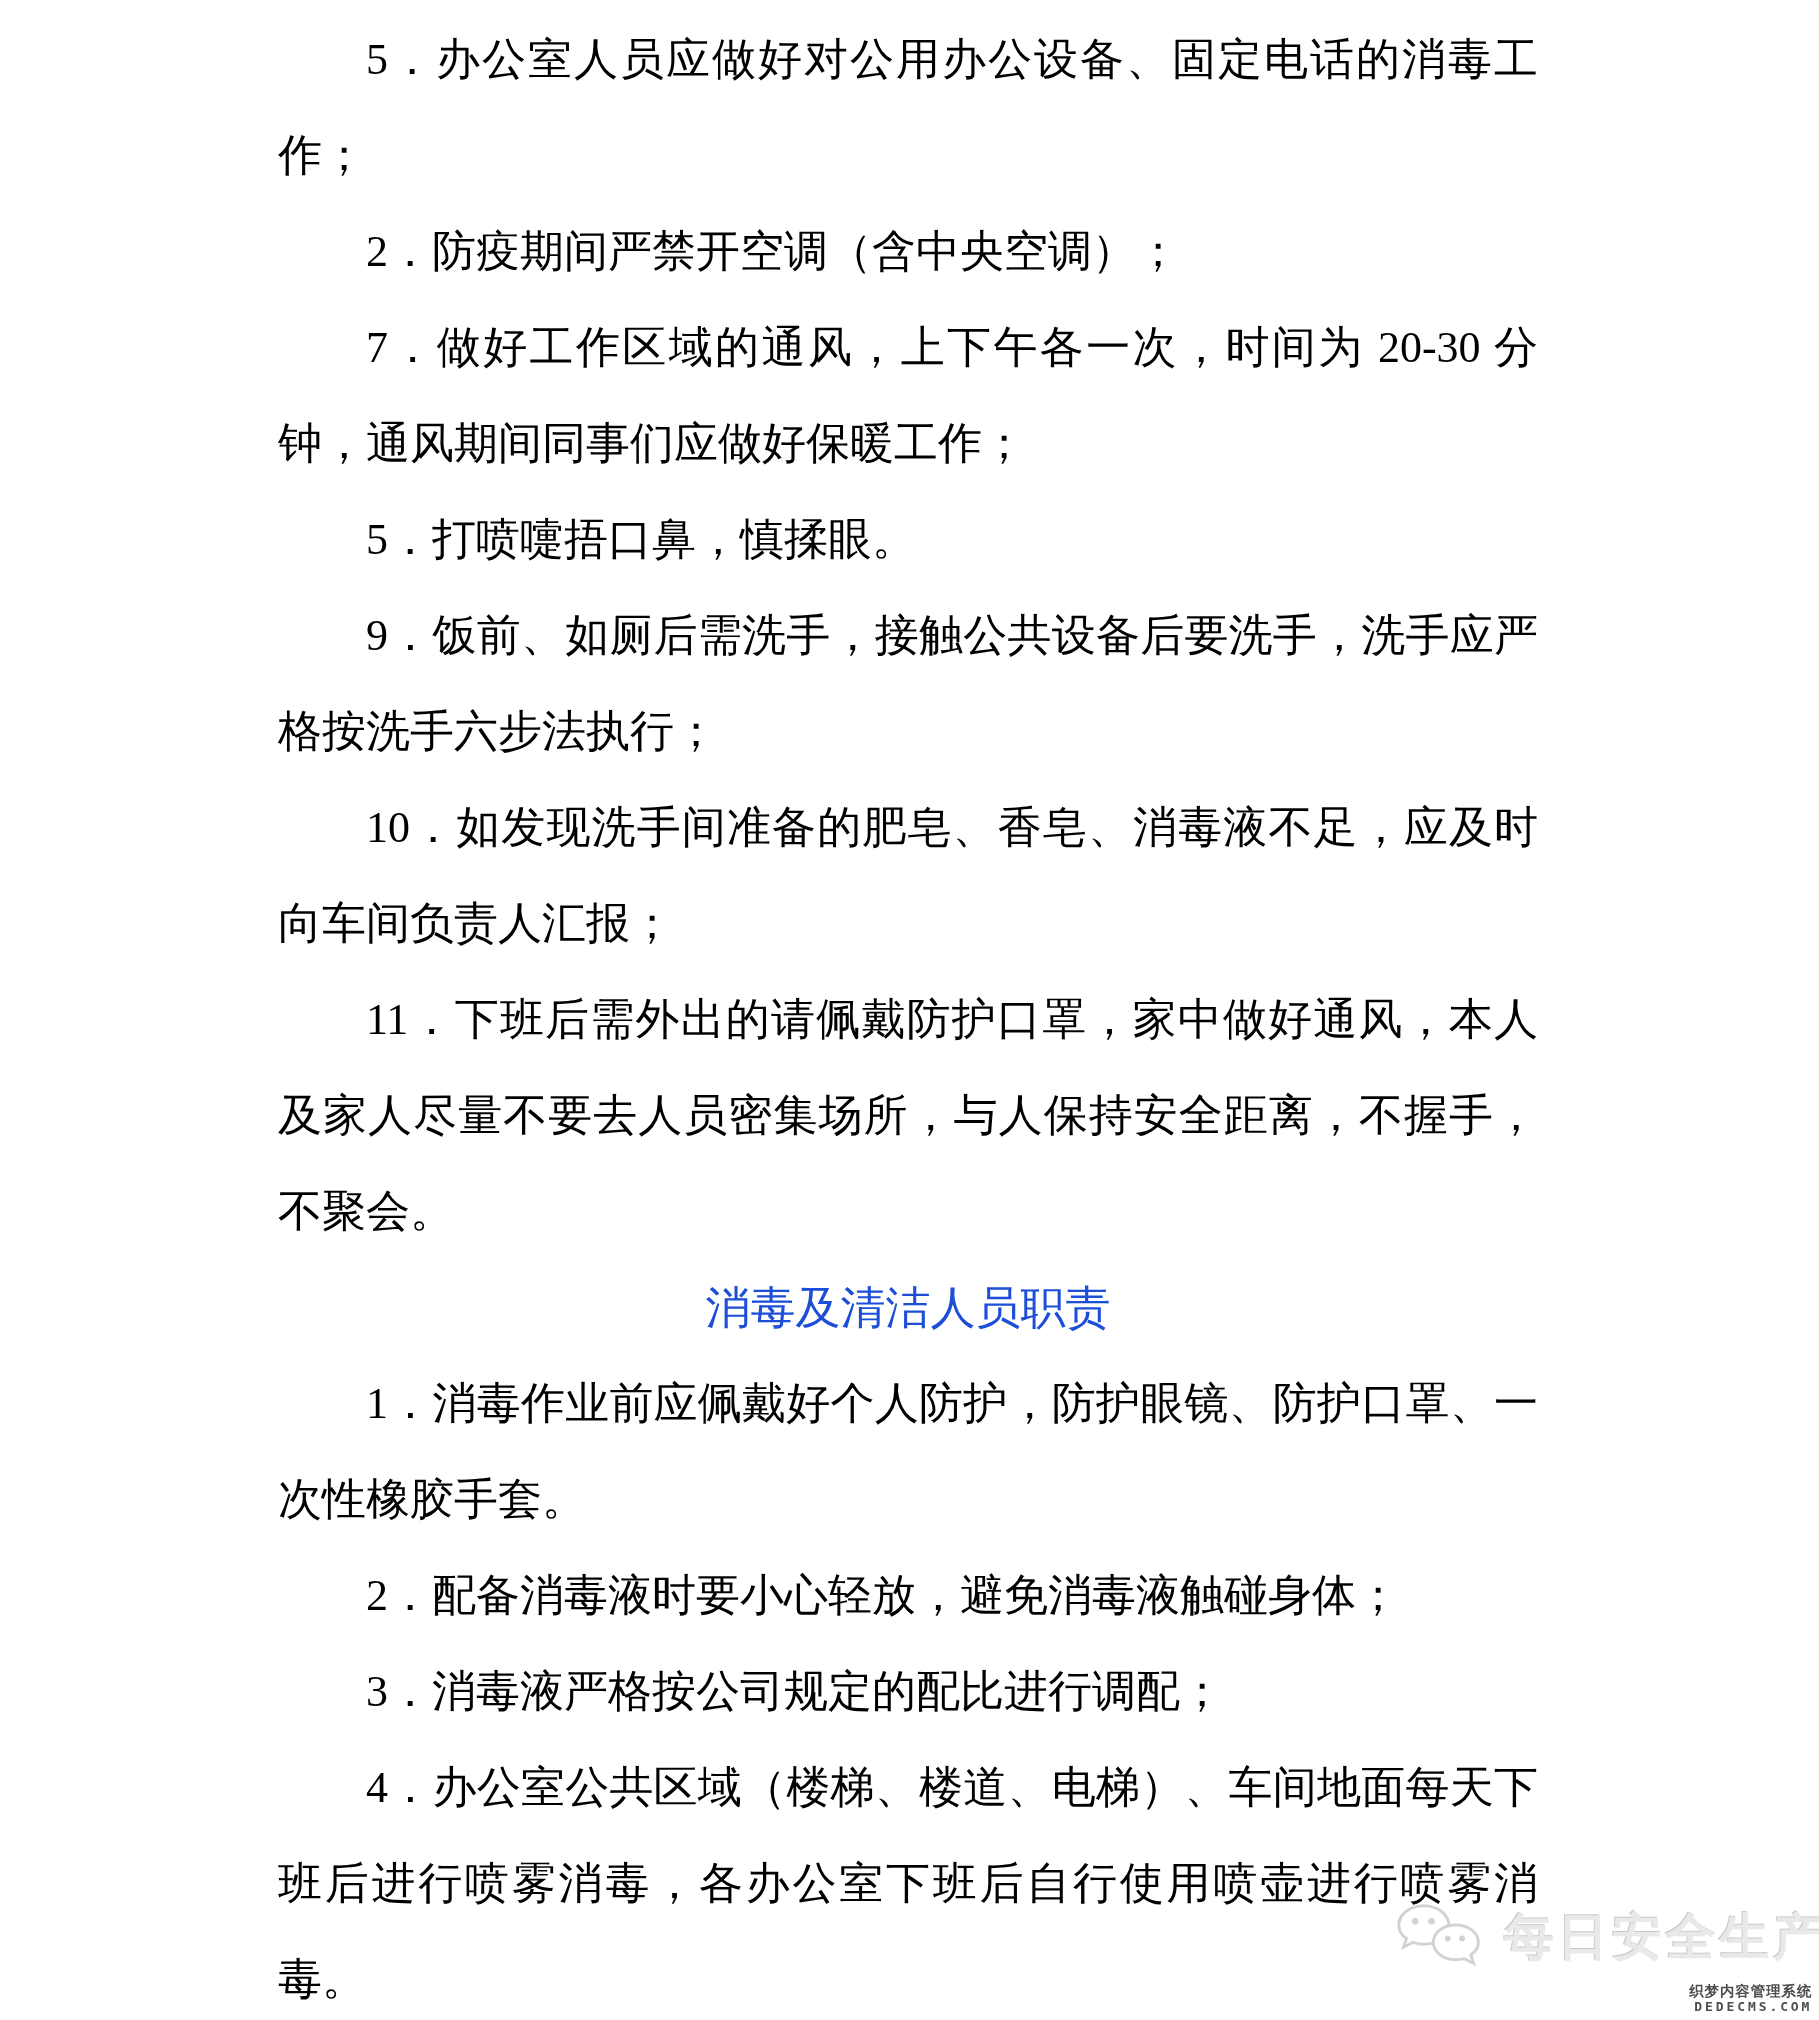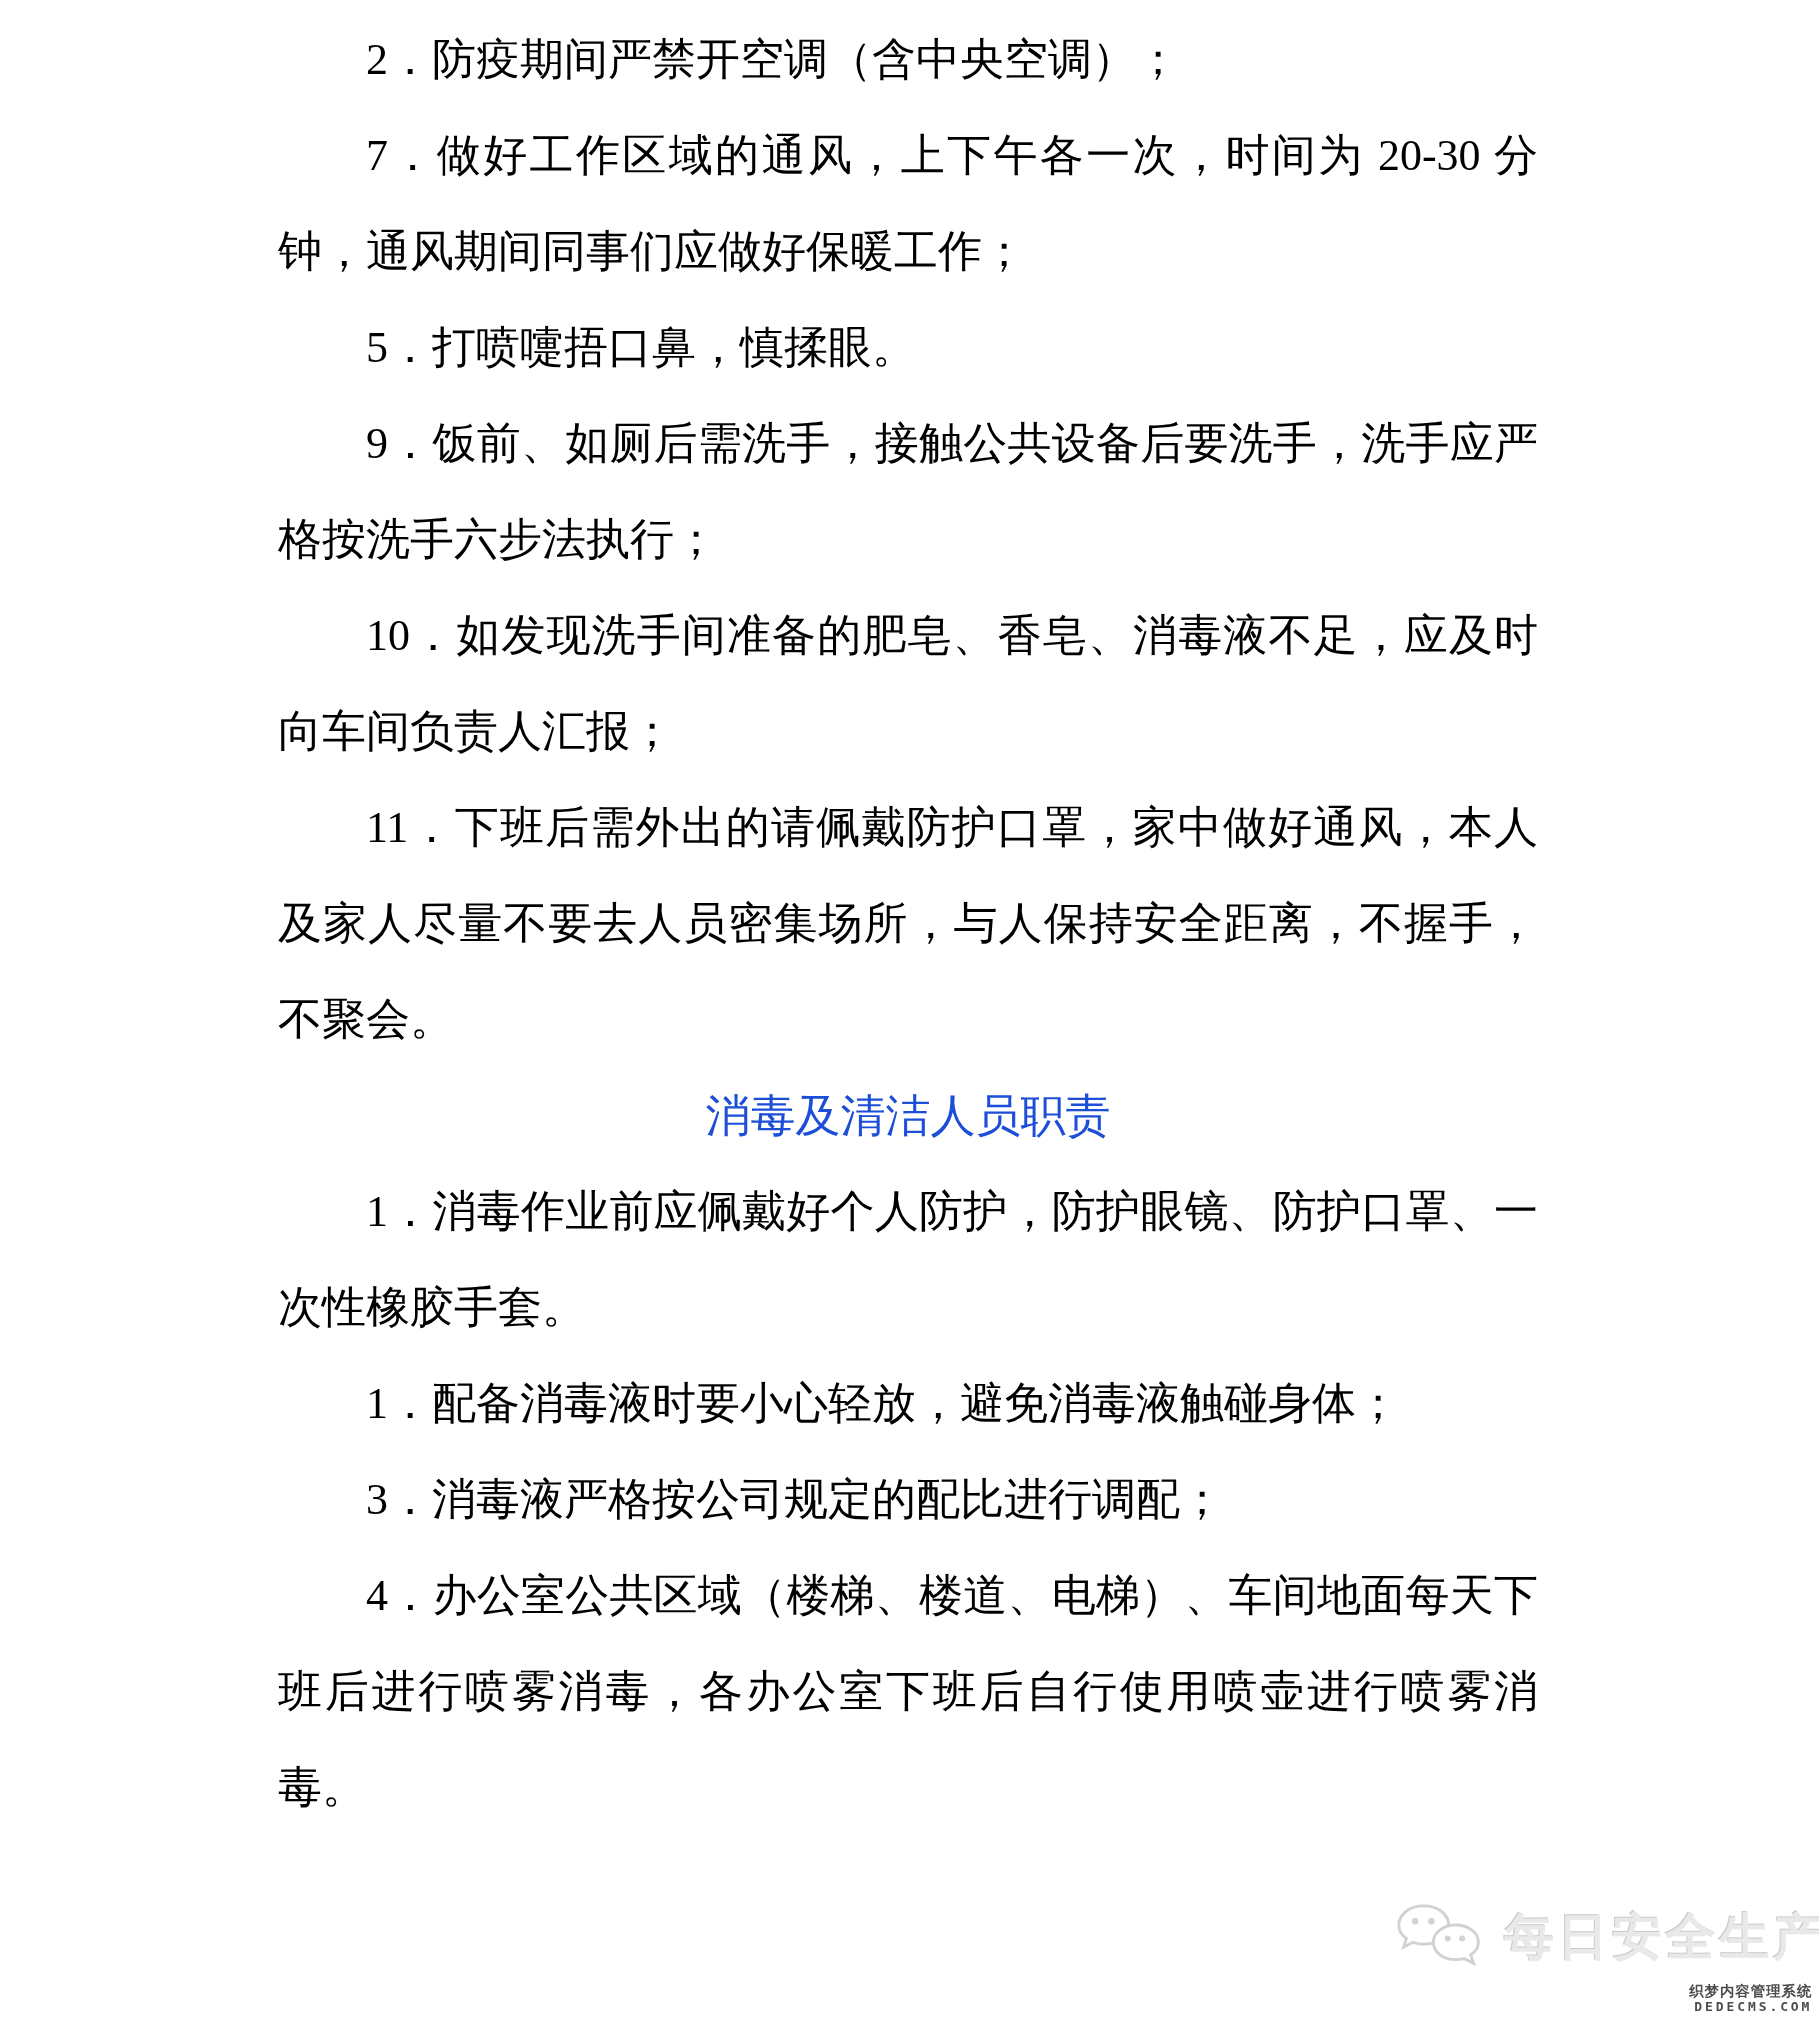--- a/index.html
+++ b/index.html
@@ -71,31 +71,32 @@
   }
   .cms-line1 { font-size: 14.4px; letter-spacing: 1px; text-align: right; }
   .cms-line2 { font-size: 13px; letter-spacing: 2.9px; }
 </style>
 </head>
 <body>
 
 <div class="page">
 
   <div class="content">
+    <p class="para">5．办公室人员应做好对公用办公设备、固定电话的消毒工作；</p>
     <p class="para">2．防疫期间严禁开空调（含中央空调）；</p>
     <p class="para">7．做好工作区域的通风，上下午各一次，时间为 20-30 分钟，通风期间同事们应做好保暖工作；</p>
     <p class="para">5．打喷嚏捂口鼻，慎揉眼。</p>
     <p class="para">9．饭前、如厕后需洗手，接触公共设备后要洗手，洗手应严格按洗手六步法执行；</p>
     <p class="para">10．如发现洗手间准备的肥皂、香皂、消毒液不足，应及时向车间负责人汇报；</p>
     <p class="para">11．下班后需外出的请佩戴防护口罩，家中做好通风，本人及家人尽量不要去人员密集场所，与人保持安全距离，不握手，不聚会。</p>
 
     <h2 class="heading">消毒及清洁人员职责</h2>
 
     <p class="para">1．消毒作业前应佩戴好个人防护，防护眼镜、防护口罩、一次性橡胶手套。</p>
-    <p class="para">1．配备消毒液时要小心轻放，避免消毒液触碰身体；</p>
+    <p class="para">2．配备消毒液时要小心轻放，避免消毒液触碰身体；</p>
     <p class="para">3．消毒液严格按公司规定的配比进行调配；</p>
     <p class="para">4．办公室公共区域（楼梯、楼道、电梯）、车间地面每天下班后进行喷雾消毒，各办公室下班后自行使用喷壶进行喷雾消毒。</p>
   </div>
 
   <div class="watermark">
     <span class="wx-logo">
       <svg width="92" height="71" viewBox="0 0 96 74">
         <g fill="#ffffff" stroke="#d2d2d2" stroke-width="3">
           <path d="M30 4 C15 4 4 13 4 24 C4 30 7 35 12 38 L9 47 L19 42 C22 43 26 44 30 44 C45 44 56 35 56 24 C56 13 45 4 30 4 Z"></path>
           <path d="M63 24 C50 24 40 32 40 42 C40 52 50 60 63 60 C66 60 69 60 72 59 L82 64 L79 55 C84 52 87 47 87 42 C87 32 77 24 63 24 Z"></path>

